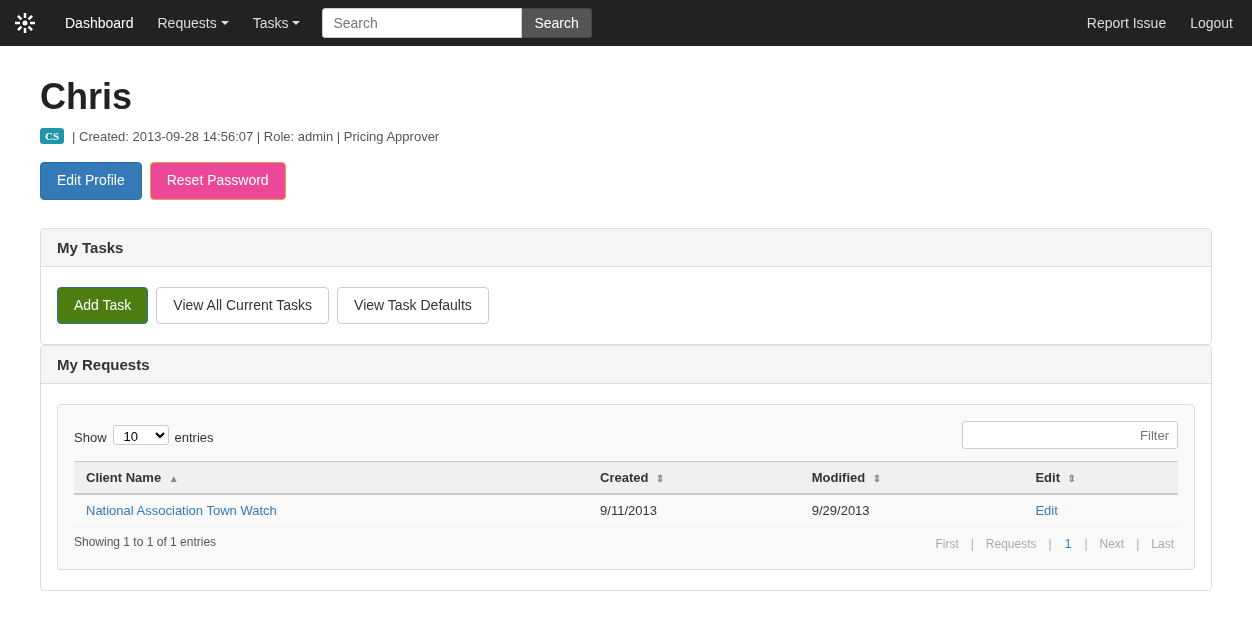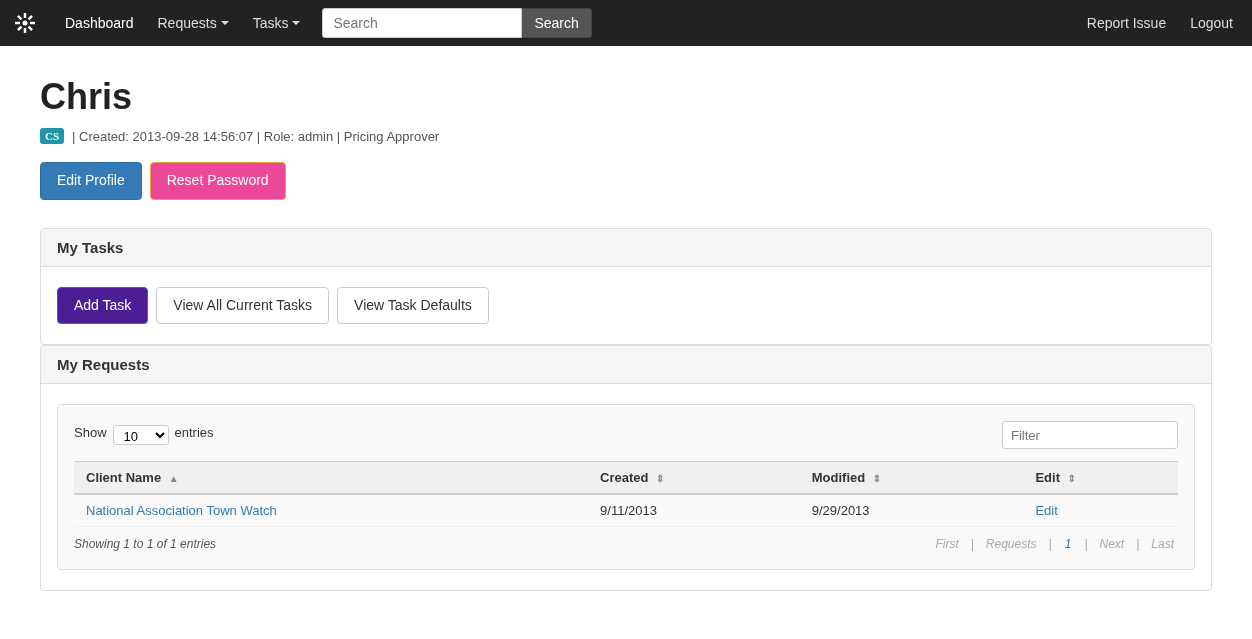--- a/index.html
+++ b/index.html
@@ -101,21 +101,21 @@
       border-radius: 4px;
       border: 1px solid transparent;
       cursor: pointer;
       text-align: center;
       font-weight: 400;
       line-height: 1.4;
     }
     .btn-primary { background: #337ab7; color: #fff; border-color: #2e6da4; }
     .btn-warning { background: #ec4899; color: #fff; border-color: #eea236; }
     .btn-default { background: #fff; color: #333; border-color: #ccc; }
-    .btn-blue-dark { background: #4c1d95; color: #fff; border-color: #2e6da4; }
+    .btn-blue-dark { background: #4d7c0f; color: #fff; border-color: #2e6da4; }
 
     .section-box {
       border: 1px solid #ddd;
       border-radius: 4px;
     }
     .section-header {
       background: #f5f5f5;
       border-bottom: 1px solid #ddd;
       padding: 10px 16px;
       font-size: 15px;
@@ -134,40 +134,41 @@
 
     
     .table-controls {
       display: flex;
       align-items: center;
       justify-content: space-between;
       margin-bottom: 12px;
     }
     .show-entries {
       display: flex;
-      align-items: flex-start;
+      align-items: flex-end;
       gap: 6px;
       font-size: 13px;
     }
     .show-entries select {
       height: 20px;
       padding: 2px 6px;
       border: 1px solid #ccc;
       border-radius: 3px;
       font-size: 13px;
       background: #fff;
     }
     .filter-input {
       height: 28px;
       padding: 4px 8px;
       border: 1px solid #ccc;
       border-radius: 3px;
       font-size: 13px;
-      width: 176px;
+      width: 216px;
       outline: none;
+      text-align: right;
     }
     .data-table {
       width: 100%;
       border-collapse: collapse;
       font-size: 13px;
     }
     .data-table th {
       background: #f0f0f0;
       border-top: 1px solid #ccc;
       border-bottom: 2px solid #ccc;
@@ -184,26 +185,25 @@
       color: #888;
     }
     .data-table td {
       padding: 8px 12px;
       border-bottom: 1px solid #eee;
       color: #333;
     }
     .table-link { color: #337ab7; text-decoration: none; cursor: pointer; }
     .table-footer {
       display: flex;
-      align-items: center;
+      align-items: flex-start;
       justify-content: space-between;
       padding: 8px 0 0;
       font-size: 12px;
       color: #555;
-      font-style: italic;
     }
     .pagination-links {
       display: flex;
       gap: 4px;
       font-size: 12px;
     }
     .pagination-links span {
       color: #aaa;
       padding: 2px 4px;
     }

